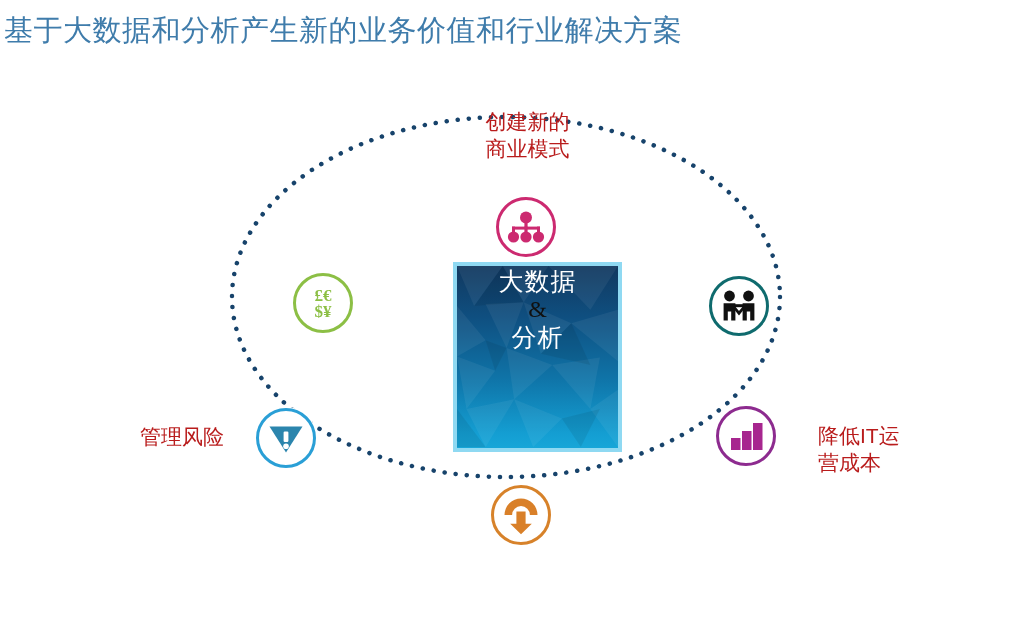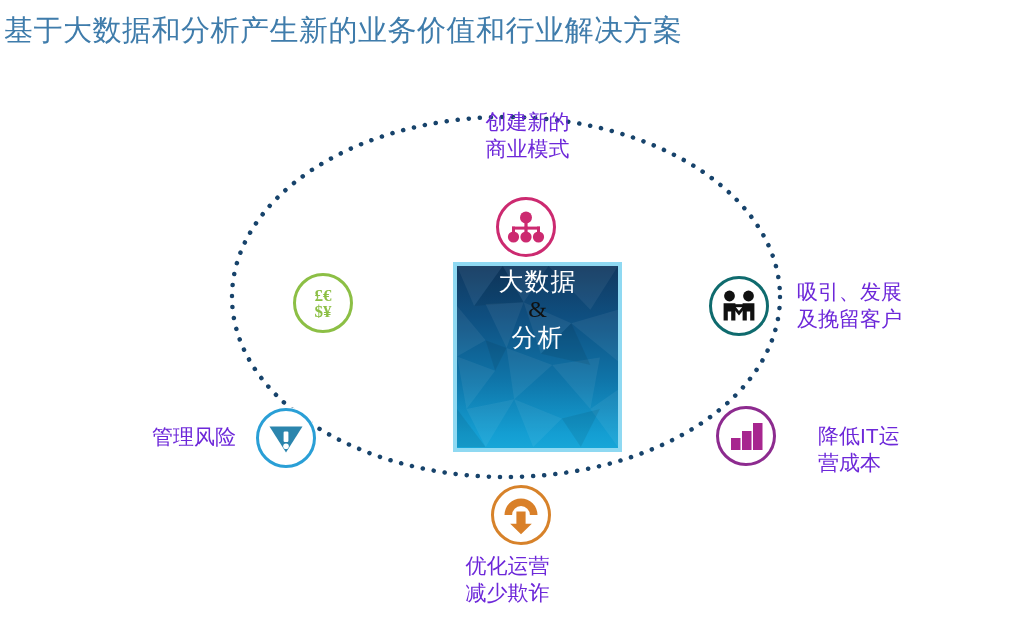--- a/index.html
+++ b/index.html
@@ -56,21 +56,21 @@
     border-radius:50%;
     box-sizing:border-box;
     background:#ffffff;
     display:flex;align-items:center;justify-content:center;
   }
   .node svg{display:block;}
 
   
   .label{
     position:absolute;
-    color:#6d28d9;
+    color:#b91c1c;
     font-size:21px;
     line-height:27px;
     white-space:pre-line;
   }
   .label.c{text-align:center;}
   .label.r{text-align:right;}
   .label.l{text-align:left;}
 </style>
 </head>
 <body>
@@ -142,22 +142,20 @@
         <g fill="#111111">
           <circle cx="21.5" cy="21" r="5.4"></circle>
           <circle cx="40.5" cy="21" r="5.4"></circle>
           <path d="M15.6 28.2 h11.8 v17.2 h-4.2 v-9 h-3.4 v9 h-4.2 z"></path>
           <path d="M34.6 28.2 h11.8 v17.2 h-4.2 v-9 h-3.4 v9 h-4.2 z"></path>
           <path d="M26.4 30.5 l4.6 5.6 l4.6 -5.6 l0 4.2 l-4.6 5.8 l-4.6 -5.8 z"></path>
           <rect x="26.2" y="29.2" width="9.6" height="3"></rect>
         </g>
       </svg>
     </div>
-    <div class="label l" style="left:797px;top:218px;width:200px;">吸引、发展
-及挽留客户</div>
 
     <div class="node" style="left:715px;top:345px;">
       <svg width="62" height="62" viewBox="0 0 62 62">
         <circle cx="31" cy="31" r="28.5" fill="#fff" stroke="#8d2b8f" stroke-width="3"></circle>
         <g fill="#a7268f">
           <rect x="16" y="33" width="9.5" height="12"></rect>
           <rect x="27" y="26" width="9.5" height="19"></rect>
           <rect x="38" y="18" width="9.5" height="27"></rect>
         </g>
       </svg>
@@ -167,34 +165,32 @@
 
     <div class="node" style="left:490px;top:424px;">
       <svg width="62" height="62" viewBox="0 0 62 62">
         <circle cx="31" cy="31" r="28.5" fill="#fff" stroke="#d7822a" stroke-width="3"></circle>
         <g fill="#d98029">
           <path d="M31 14.5 a16.5 16.5 0 0 1 16.5 16.5 h-7.6 a8.9 8.9 0 0 0 -8.9 -8.9 a8.9 8.9 0 0 0 -8.9 8.9 h-7.6 a16.5 16.5 0 0 1 16.5 -16.5 z"></path>
           <path d="M26.4 27.5 h9.2 v12.3 h6.2 l-10.8 10.4 l-10.8 -10.4 h6.2 z"></path>
         </g>
       </svg>
     </div>
-    <div class="label c" style="left:400px;top:492px;width:215px;">优化运营
-减少欺诈</div>
 
     <div class="node" style="left:255px;top:347px;">
       <svg width="62" height="62" viewBox="0 0 62 62">
         <circle cx="31" cy="31" r="28.5" fill="#fff" stroke="#2a9fd6" stroke-width="3"></circle>
         <path d="M14.5 19.5 h33 l-16.5 26 z" fill="#2b85ad"></path>
         <g fill="#ffffff">
           <rect x="28.6" y="24.5" width="4.8" height="10.5" rx="1.2"></rect>
           <circle cx="31" cy="39.3" r="2.8"></circle>
         </g>
       </svg>
     </div>
-    <div class="label r" style="left:56px;top:363px;width:180px;">管理风险</div>
+    <div class="label r" style="left:44px;top:363px;width:180px;">管理风险</div>
 
     <div class="node" style="left:292px;top:212px;">
       <svg width="62" height="62" viewBox="0 0 62 62">
         <circle cx="31" cy="31" r="28.5" fill="#fff" stroke="#8cbf45" stroke-width="3"></circle>
         <text x="31" y="28.5" text-anchor="middle" fill="#8cbf45" font-family="'Liberation Serif','DejaVu Serif',serif" font-size="17" font-weight="bold">£€</text>
         <text x="31" y="45" text-anchor="middle" fill="#8cbf45" font-family="'Liberation Serif','DejaVu Serif',serif" font-size="17" font-weight="bold">$¥</text>
       </svg>
     </div>
 
   </div>

